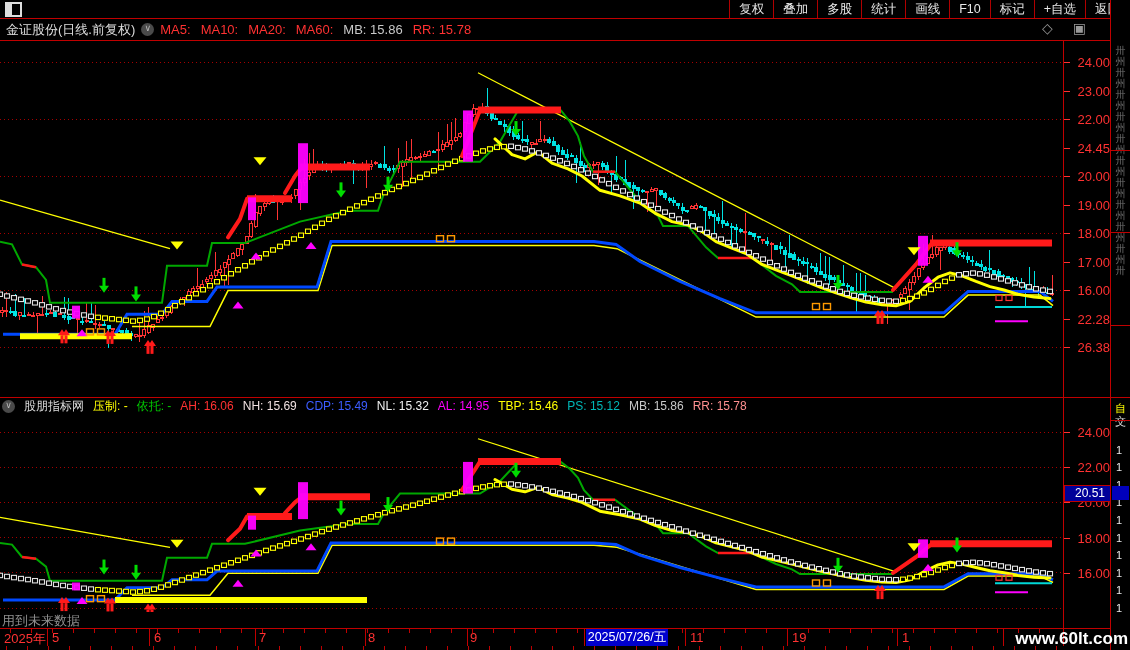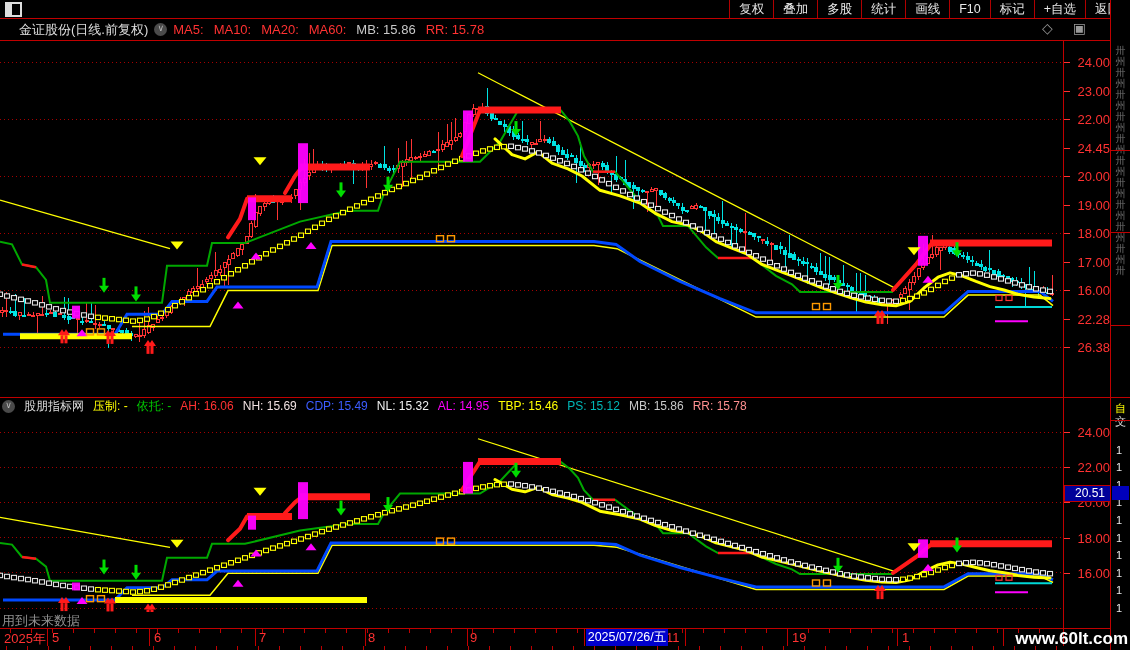--- a/index.html
+++ b/index.html
@@ -81,21 +81,21 @@
         <span class="tb-btn">画线</span>
         <span class="tb-btn">F10</span>
         <span class="tb-btn">标记</span>
         <span class="tb-btn">+自选</span>
         <span class="tb-btn">返回</span>
       </div>
   </div>
   <div class="abs redline" style="left:0;top:18px;width:1130px;height:1px;"></div>
 
   <div class="abs" id="title-row">
-    <span style="margin-left:19px;">金证股份(日线.前复权)</span>
+    <span style="margin-left:6px;">金证股份(日线.前复权)</span>
     <span class="circle-ico">∨</span>
     <span class="ma-lab">MA5:</span>
     <span class="ma-lab">MA10:</span>
     <span class="ma-lab">MA20:</span>
     <span class="ma-lab">MA60:</span>
     <span class="mb-lab">MB: 15.86</span>
     <span class="ma-lab">RR: 15.78</span>
   </div>
   <div class="abs" id="title-icons">◇ ▣</div>
   <div class="abs redline" style="left:0;top:40px;width:1130px;height:1px;"></div>
@@ -1107,21 +1107,21 @@
       <div class="msep" style="left: 584px;"></div>
       <div class="msep" style="left: 685px;"></div>
       <div class="msep" style="left: 787px;"></div>
       <div class="msep" style="left: 897px;"></div>
       <div class="msep" style="left: 1003px;"></div>
       <span class="month-lab" style="left: 52px;">5</span>
       <span class="month-lab" style="left: 154px;">6</span>
       <span class="month-lab" style="left: 259px;">7</span>
       <span class="month-lab" style="left: 368px;">8</span>
       <span class="month-lab" style="left: 470px;">9</span>
-      <span class="month-lab" style="left: 666px;">11</span>
+      <span class="month-lab" style="left: 690px;">11</span>
       <span class="month-lab" style="left: 792px;">19</span>
       <span class="month-lab" style="left: 902px;">1</span>
       <div id="date-hl" style="left: 586px; width: 82px;">2025/07/26/五</div>
     </div>
   <div class="abs" id="cut-row">
       <div class="ctick" style="left: 6px;"></div>
       <div class="ctick" style="left: 27px;"></div>
       <div class="ctick" style="left: 48px;"></div>
       <div class="ctick" style="left: 69px;"></div>
       <div class="ctick" style="left: 90px;"></div>

